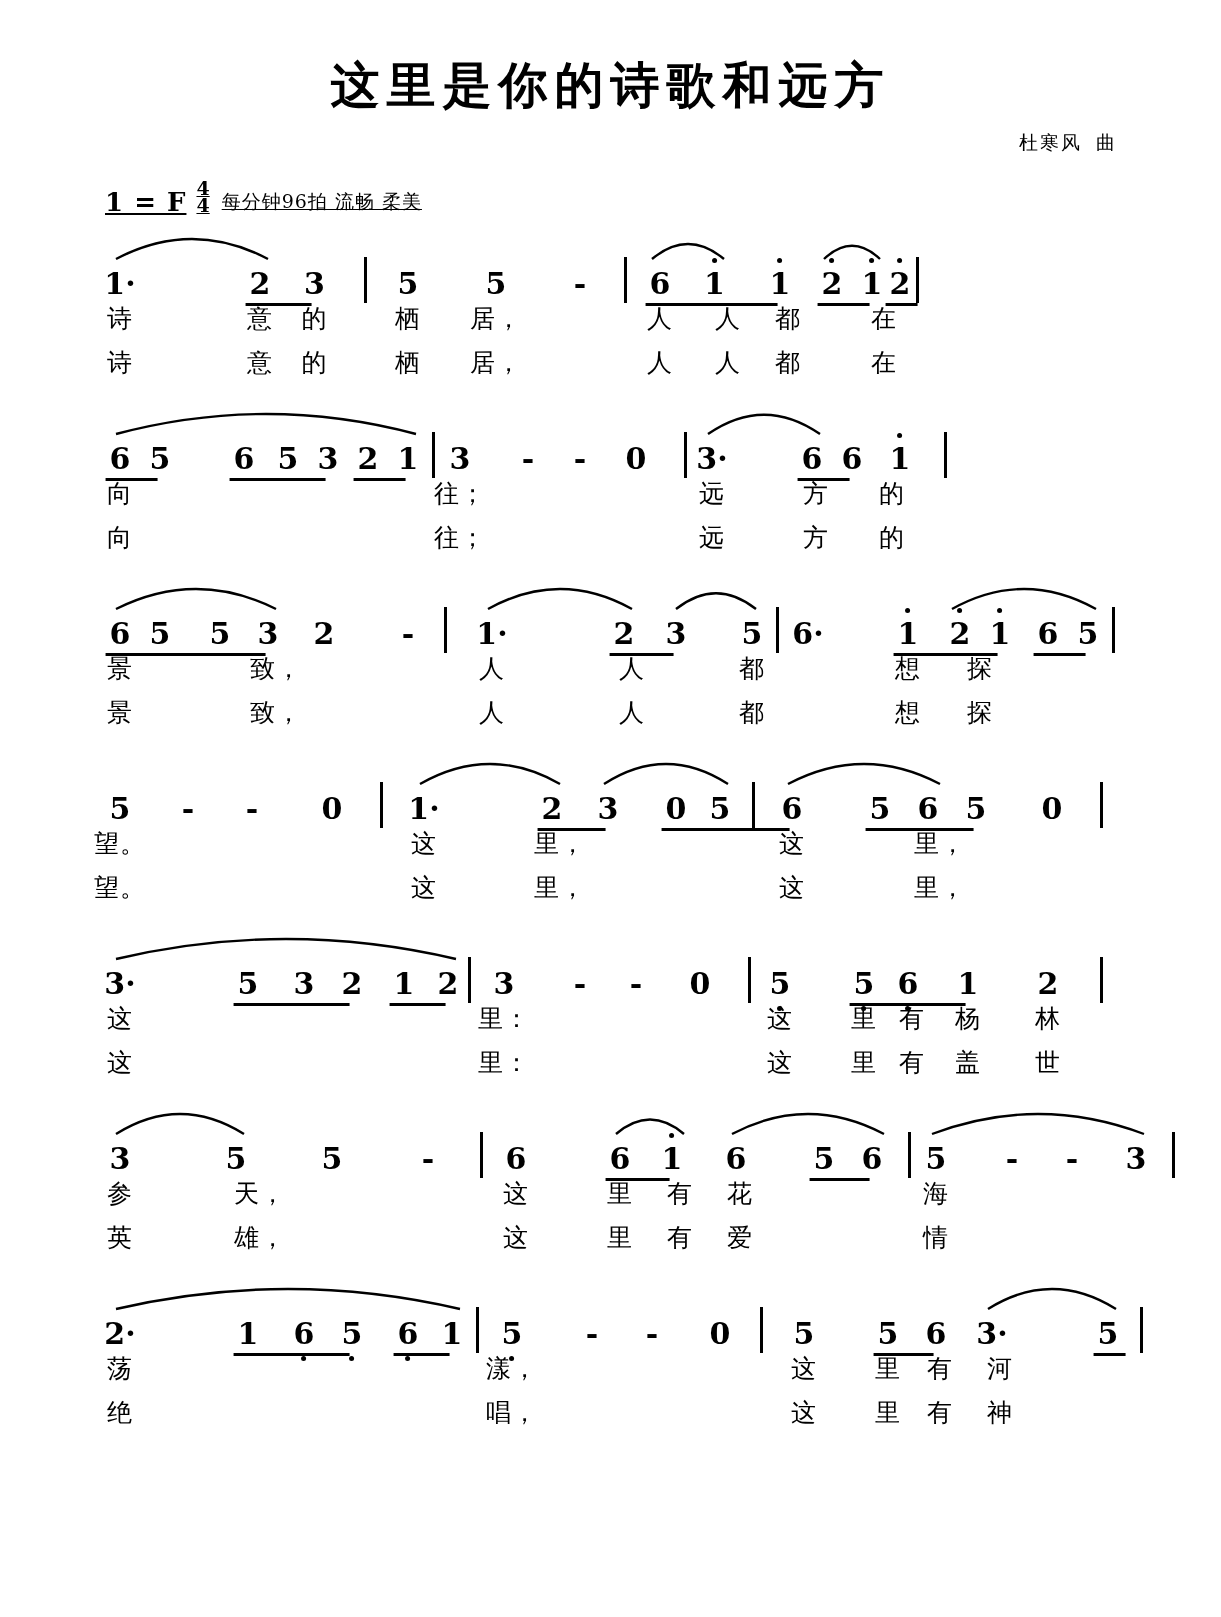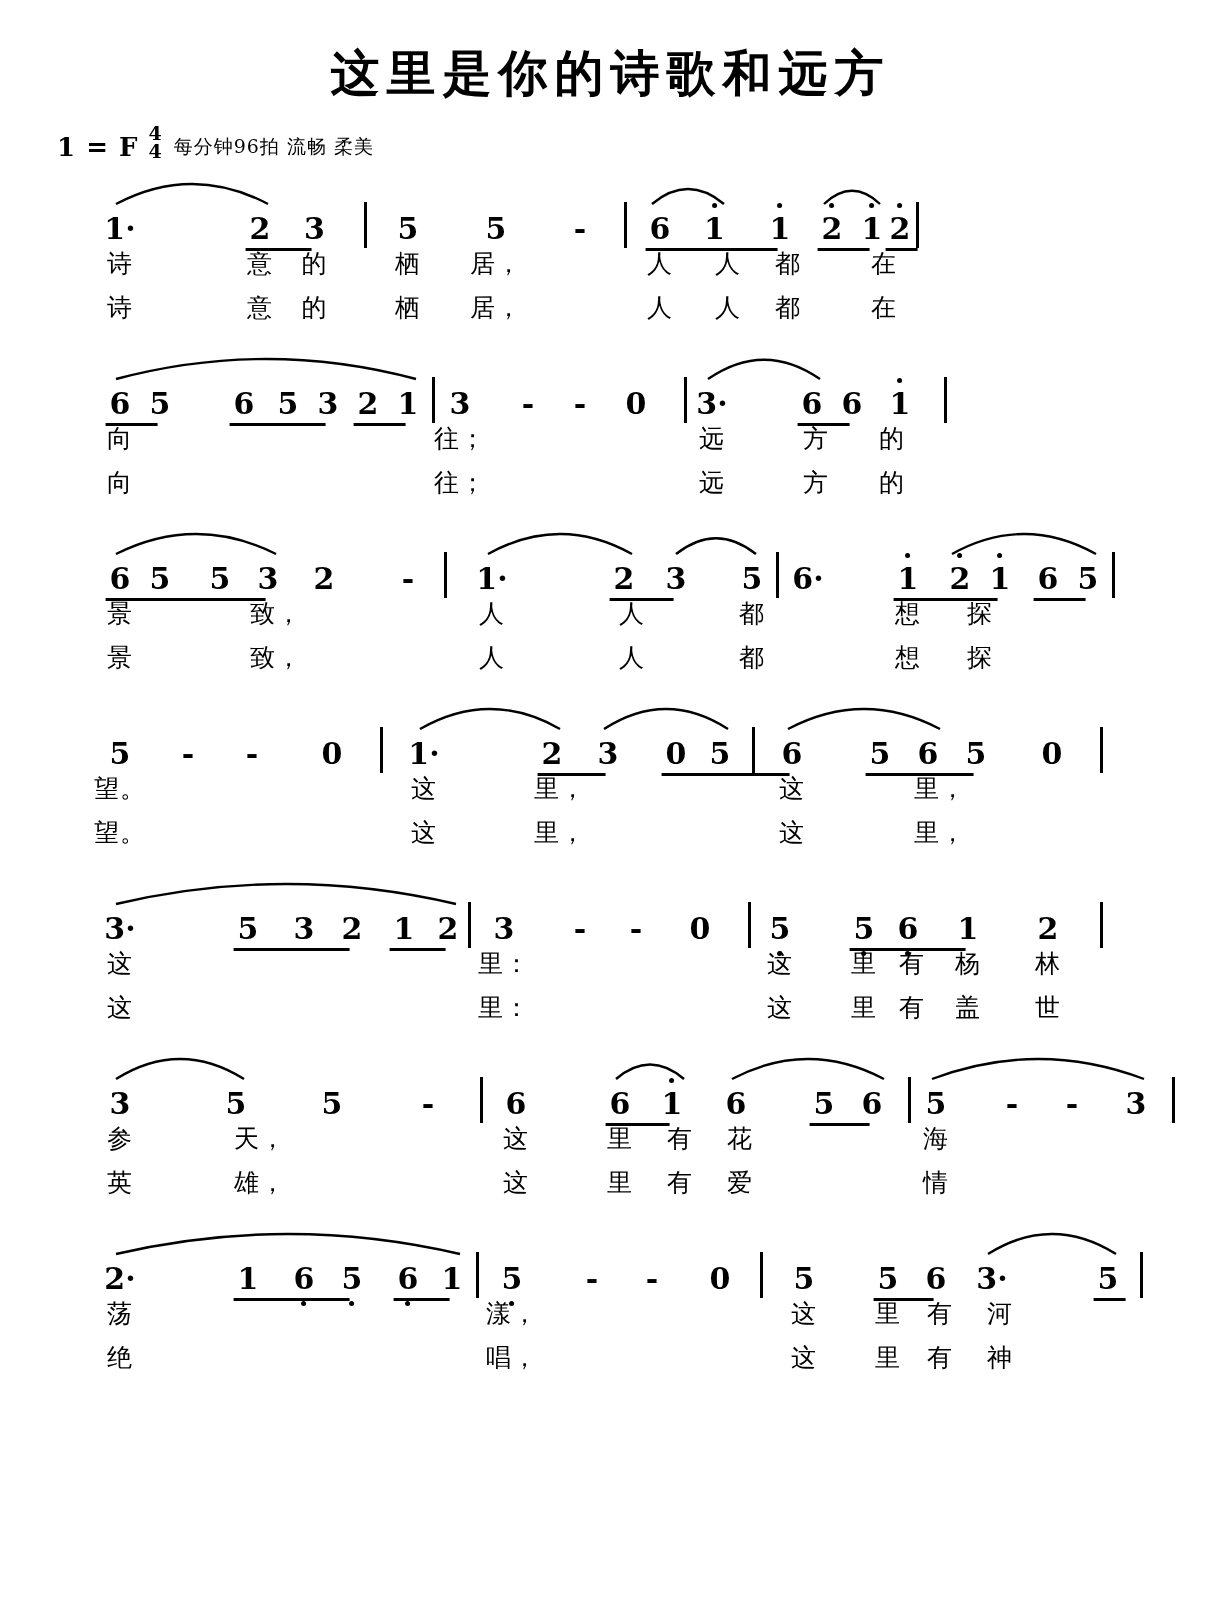--- a/index.html
+++ b/index.html
@@ -11,21 +11,21 @@
     width: 1221px;
     height: 1617px;
     font-family: "DejaVu Serif", "Liberation Serif", serif;
     color: #000000;
     position: relative;
     overflow: hidden;
   }
 
   
   .sheet-header {
-    padding-top: 46px;
+    padding-top: 58px;
     text-align: center;
   }
   .song-title {
     font-family: "DejaVu Sans", "Liberation Sans", sans-serif;
     font-size: 49px;
     font-weight: bold;
     letter-spacing: 7px;
     line-height: 1.15;
     margin: 0;
   }
@@ -44,24 +44,25 @@
     letter-spacing: 2px;
   }
   .credit-row .credit-role {
     display: inline-block;
     margin-left: 14px;
   }
 
   
   .meta-line {
     margin-top: 18px;
-    margin-left: 57px;
+    margin-left: 105px;
     display: flex;
     align-items: flex-end;
     height: 42px;
+    text-decoration: underline;
   }
   .key-sig {
     font-size: 26px;
     font-weight: bold;
     font-family: "DejaVu Serif", "Liberation Serif", serif;
     letter-spacing: 1px;
   }
   .time-sig {
     display: inline-flex;
     flex-direction: column;
@@ -178,20 +179,23 @@
     stroke: #000;
     stroke-width: 2.4;
   }
 </style>
 </head>
 <body>
 
 <div class="sheet-header">
   <h1 class="song-title">这里是你的诗歌和远方</h1>
   <div class="credits">
+    <div class="credit-row">
+      <span>杜寒风</span><span class="credit-role">曲</span>
+    </div>
   </div>
 </div>
 
 <div class="meta-line">
   <span class="key-sig">1 = F</span>
   <span class="time-sig">
     <span class="ts-num">4</span>
     <span class="ts-den">4</span>
   </span>
   <span class="tempo-text">每分钟96拍 流畅 柔美</span>

